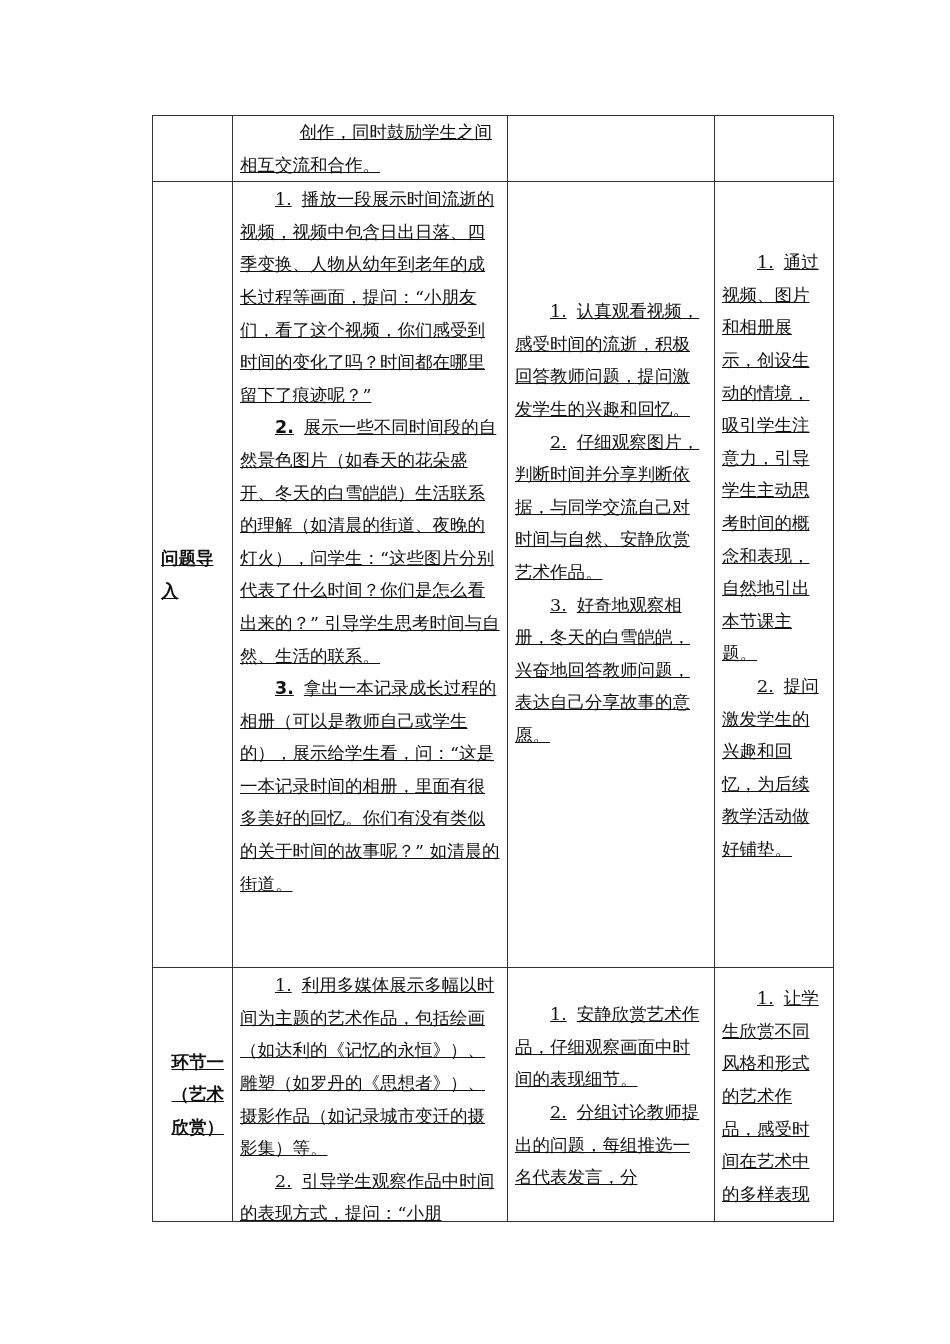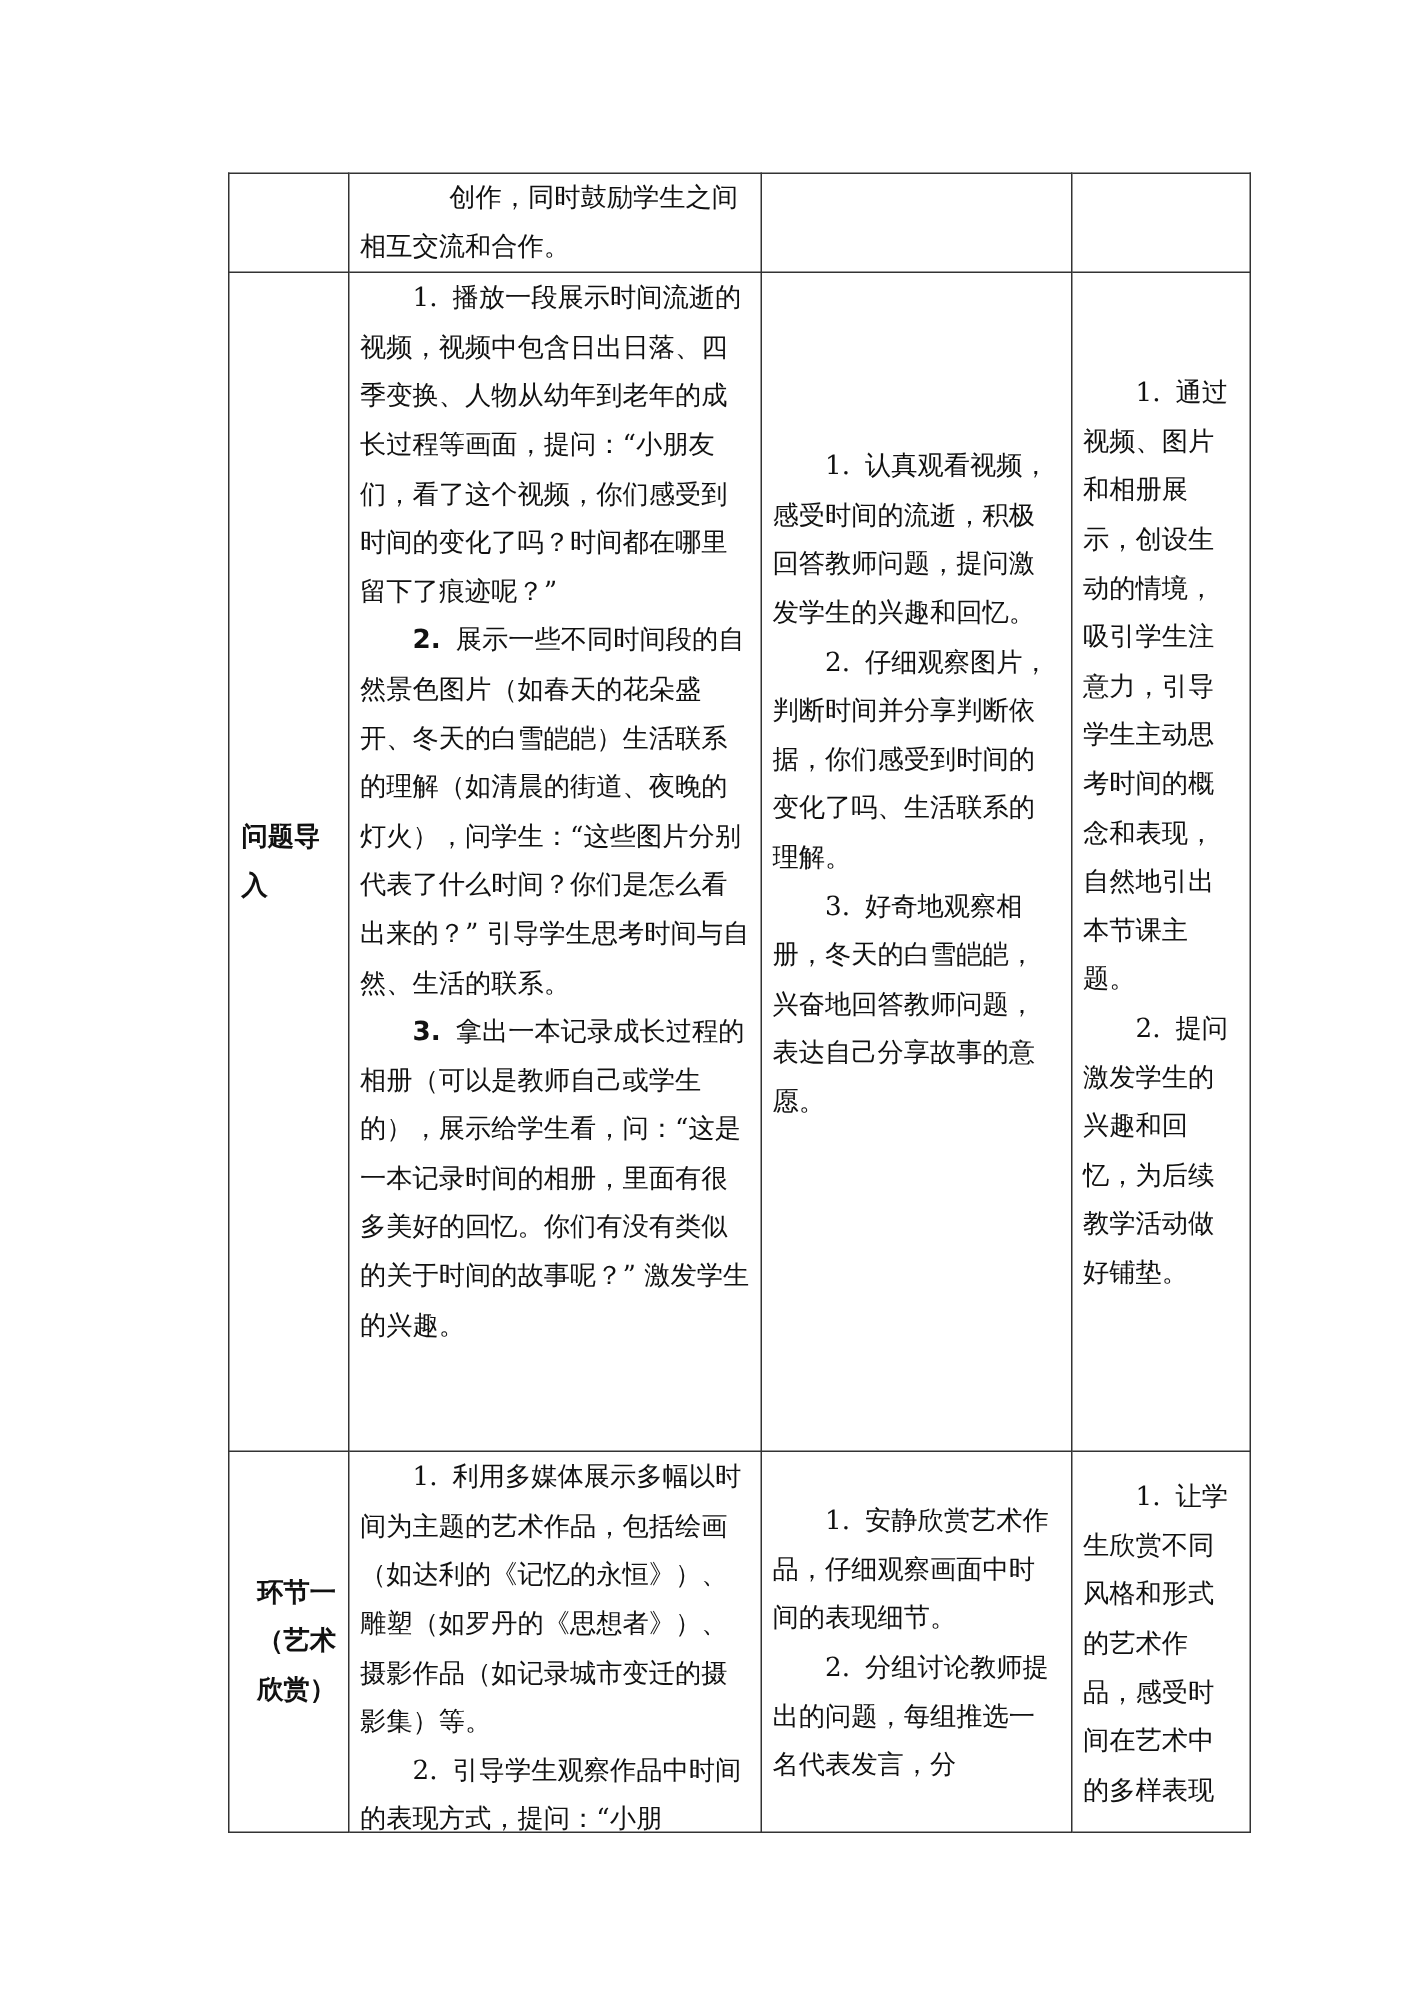--- a/index.html
+++ b/index.html
@@ -1,19 +1,19 @@
 <!DOCTYPE html>
 <html><head>
 <meta charset="utf-8">
 <style>
   html, body { margin: 0; padding: 0; background: #ffffff; }
   body { width: 950px; height: 1344px; position: relative; overflow: hidden;
          font-family: "DejaVu Serif", "Liberation Serif", serif; color: #111; }
   table.lesson { position: absolute; left: 152px; top: 115px; border-collapse: collapse;
-                 table-layout: fixed; width: 681px; }
+                 table-layout: fixed; width: 681px; text-decoration: underline; }
   table.lesson td { border: 1.4px solid #333; vertical-align: middle; padding: 0 7px;
                     font-size: 17.5px; line-height: 32.6px; word-break: break-all; }
   col.c1 { width: 80px; } col.c2 { width: 275px; } col.c3 { width: 207px; } col.c4 { width: 119px; }
   .stage { font-family: "DejaVu Sans", "Liberation Sans", sans-serif; font-weight: bold;
            font-size: 16px; line-height: 22px; padding: 0 8px !important; }
   .stage.center { text-align: right; }
   .p { margin: 0; text-indent: 2em; }
   .num { margin-right: 10px; }
   .num.bold { font-weight: bold; font-family: "DejaVu Sans", "Liberation Sans", sans-serif; }
   tr.r1 { height: 65px; } tr.r2 { height: 786px; } tr.r3 { height: 253px; }
@@ -43,25 +43,25 @@
     <td></td>
   </tr>
 
   <tr class="r2">
     <td class="stage">
       <span>问题导入</span>
     </td>
     <td class="c2cell">
       <p class="p"><span class="num">1.</span><span>播放一段展示时间流逝的视频，视频中包含日出日落、四季变换、人物从幼年到老年的成长过程等画面，提问：“小朋友们，看了这个视频，你们感受到时间的变化了吗？时间都在哪里留下了痕迹呢？”</span></p>
       <p class="p"><span class="num bold">2.</span><span>展示一些不同时间段的自然景色图片（如春天的花朵盛开、冬天的白雪皑皑）生活联系的理解（如清晨的街道、夜晚的灯火），问学生：“这些图片分别代表了什么时间？你们是怎么看出来的？” 引导学生思考时间与自然、生活的联系。</span></p>
-      <p class="p"><span class="num bold">3.</span><span>拿出一本记录成长过程的相册（可以是教师自己或学生的），展示给学生看，问：“这是一本记录时间的相册，里面有很多美好的回忆。你们有没有类似的关于时间的故事呢？” 激发学生的兴趣。</span></p>
+      <p class="p"><span class="num bold">3.</span><span>拿出一本记录成长过程的相册（可以是教师自己或学生的），展示给学生看，问：“这是一本记录时间的相册，里面有很多美好的回忆。你们有没有类似的关于时间的故事呢？” 如清晨的街道。</span></p>
     </td>
     <td style="vertical-align:top;padding-top:113px;">
       <p class="p"><span class="num">1.</span><span>认真观看视频，感受时间的流逝，积极回答教师问题，提问激发学生的兴趣和回忆。</span></p>
-      <p class="p"><span class="num">2.</span><span>仔细观察图片，判断时间并分享判断依据，你们感受到时间的变化了吗、生活联系的理解。</span></p>
+      <p class="p"><span class="num">2.</span><span>仔细观察图片，判断时间并分享判断依据，与同学交流自己对时间与自然、安静欣赏艺术作品。</span></p>
       <p class="p"><span class="num">3.</span><span>好奇地观察相册，冬天的白雪皑皑，兴奋地回答教师问题，表达自己分享故事的意愿。</span></p>
     </td>
     <td style="vertical-align:top;padding-top:64px;margin-left:48px;">
       <p class="p"><span class="num">1.</span><span>通过视频、图片和相册展示，创设生动的情境，吸引学生注意力，引导学生主动思考时间的概念和表现，自然地引出本节课主题。</span></p>
       <p class="p"><span class="num">2.</span><span>提问激发学生的兴趣和回忆，为后续教学活动做好铺垫。</span></p>
     </td>
   </tr>
 
   <tr class="r3">
     <td class="stage center">

